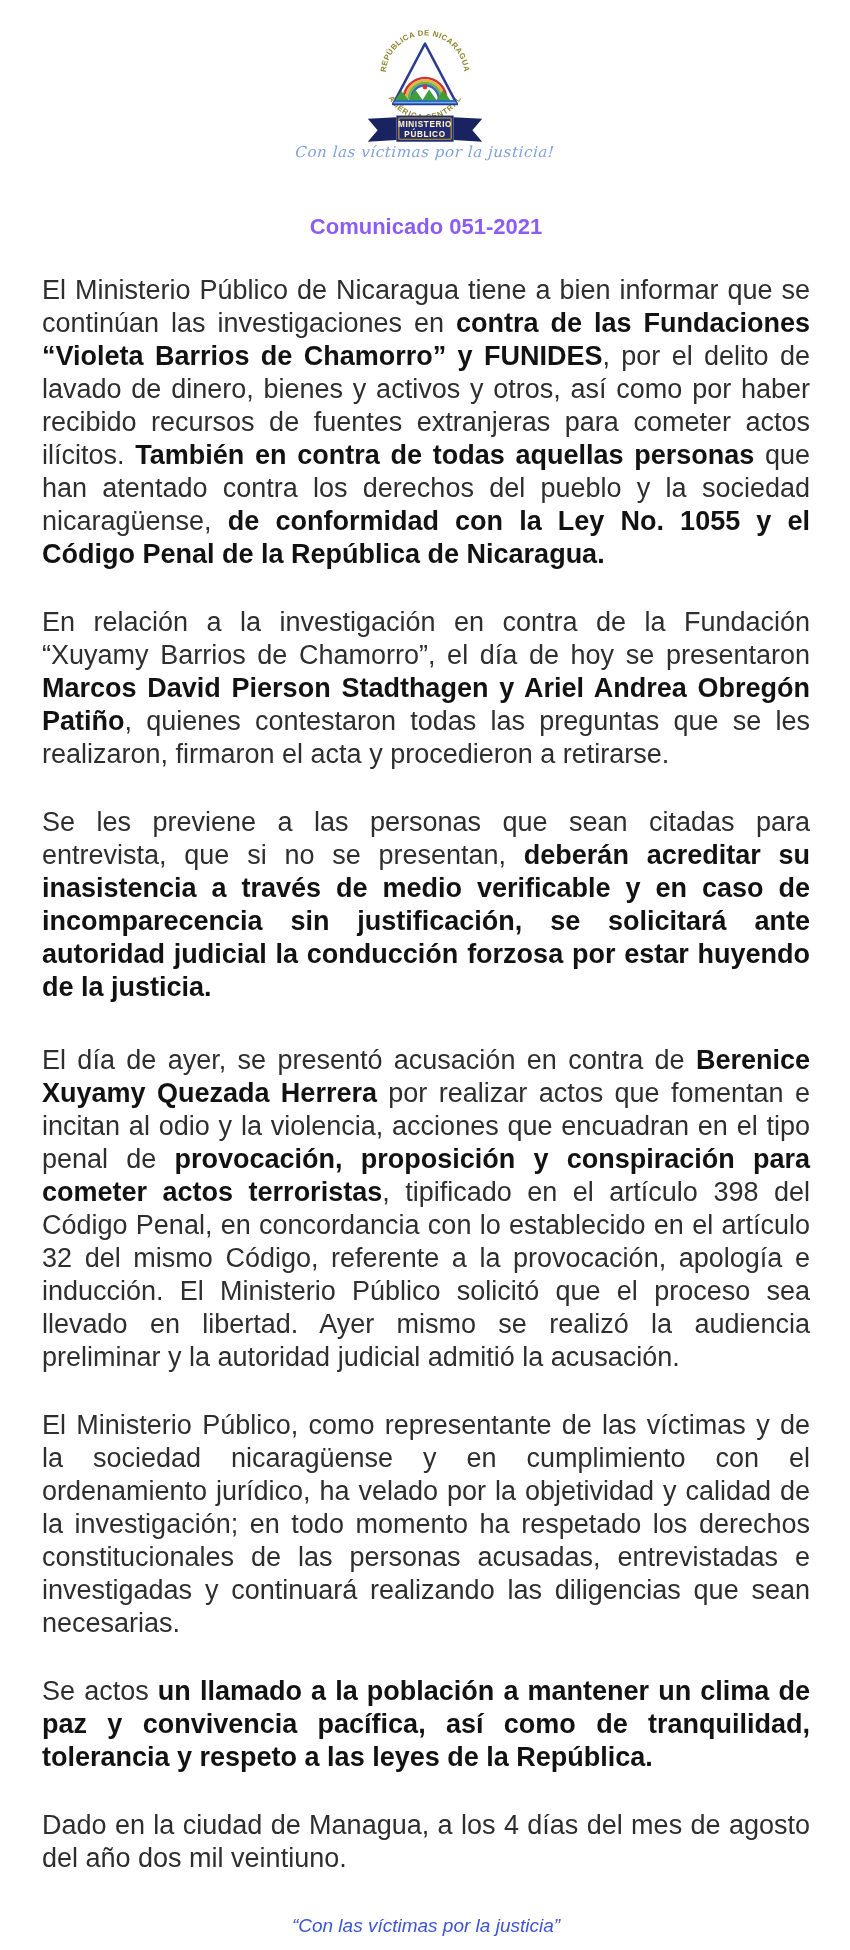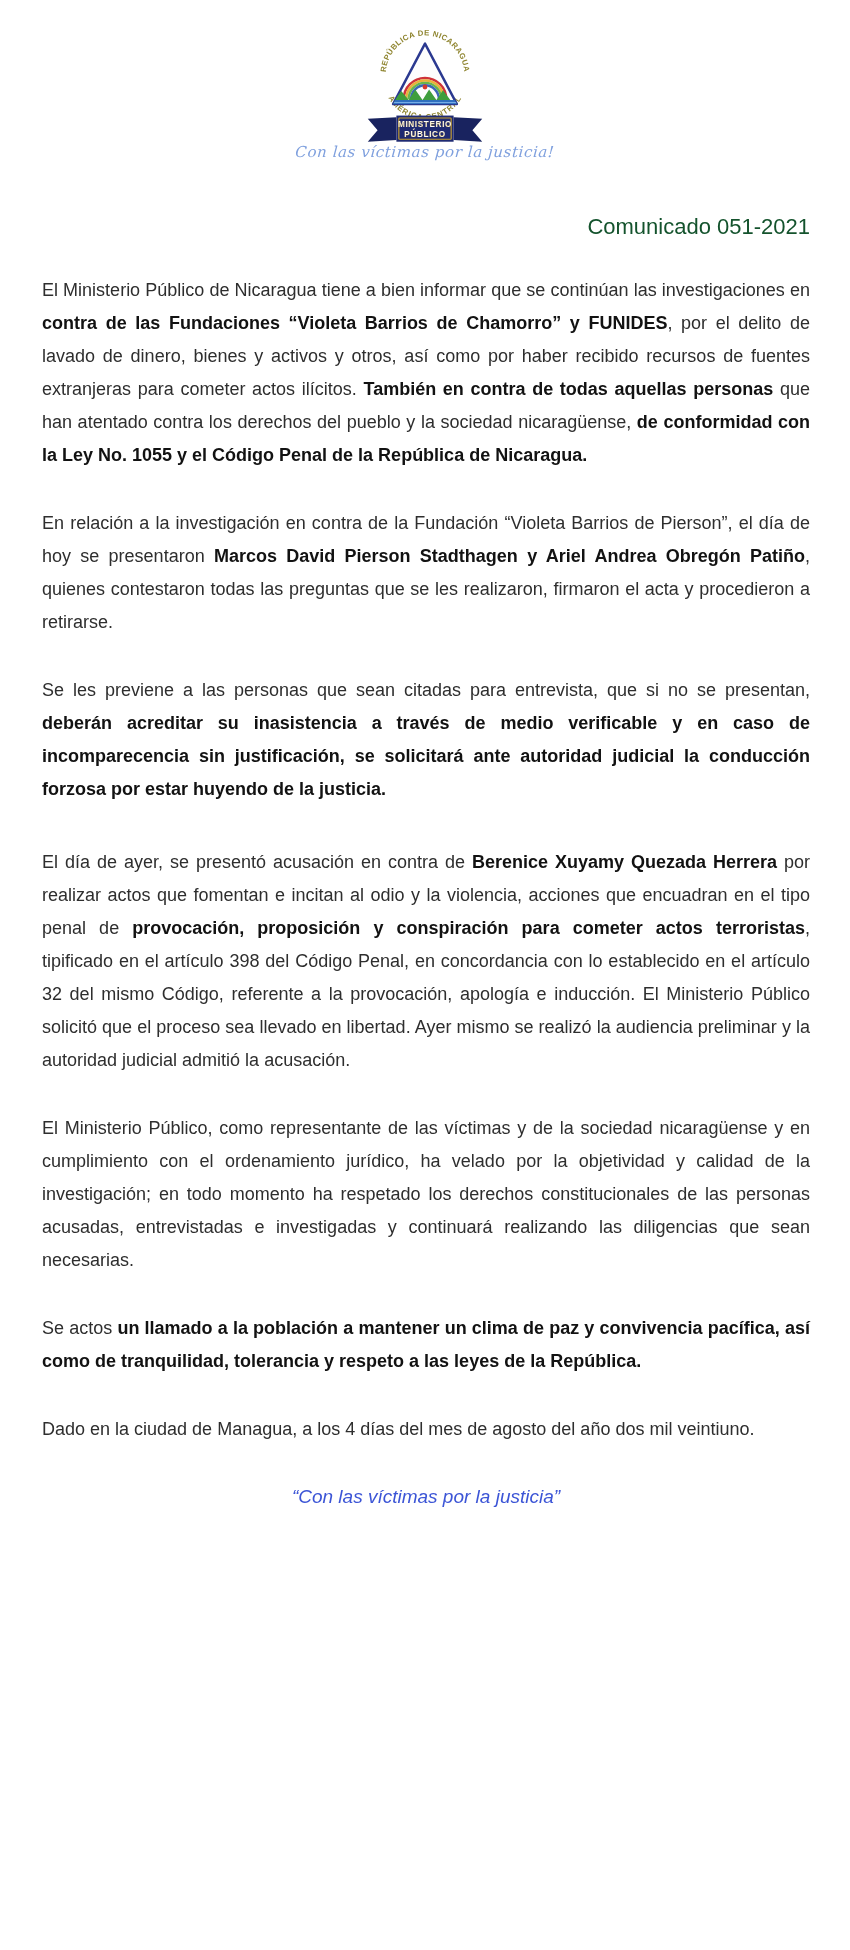--- a/index.html
+++ b/index.html
@@ -24,28 +24,28 @@
     letter-spacing: 0.6px;
     color: var(--motto-text, #7fa0de);
     margin-top: -2px;
     transform: skewX(-4deg);
   }
   .content {
     padding: 0 40px 0 42px;
   }
   .doc-title {
     font-size: 22px;
-    font-weight: 400;
+    font-weight: 700;
     line-height: 28px;
-    text-align: right;
-    color: #14532d;
+    text-align: center;
+    color: #8b5cf6;
     margin: 52px 0 33px 0;
   }
   p.para {
-    font-size: 18px;
+    font-size: 27px;
     line-height: 33px;
     text-align: justify;
     margin: 0 0 35px 0;
     color: #2e2e2e;
   }
   p.para span.b {
     font-weight: bold;
     color: #121212;
   }
   p.para.extra-gap { margin-top: 40px; }
@@ -100,21 +100,21 @@
       <text x="115" y="138" text-anchor="middle" font-size="10" font-weight="bold" letter-spacing="0.8" style="fill:var(--banner-text,#ffffff);stroke:var(--banner-border,#c8a02c);stroke-width:0.25">PÚBLICO</text>
     </g>
   </svg>
   <div class="motto-script">Con las víctimas por la justicia!</div>
 </div>
 
 <div class="content">
   <h1 class="doc-title">Comunicado 051-2021</h1>
   <div>
       <p class="para"><span>El Ministerio Público de Nicaragua tiene a bien informar que se continúan las investigaciones en </span><span class="b">contra de las Fundaciones “Violeta Barrios de Chamorro” y FUNIDES</span><span>, por el delito de lavado de dinero, bienes y activos y otros, así como por haber recibido recursos de fuentes extranjeras para cometer actos ilícitos. </span><span class="b">También en contra de todas aquellas personas</span><span> que han atentado contra los derechos del pueblo y la sociedad nicaragüense, </span><span class="b">de conformidad con la Ley No. 1055 y el Código Penal de la República de Nicaragua.</span></p>
-      <p class="para"><span>En relación a la investigación en contra de la Fundación “Violeta Barrios de Pierson”, el día de hoy se presentaron </span><span class="b">Marcos David Pierson Stadthagen y Ariel Andrea Obregón Patiño</span><span>, quienes contestaron todas las preguntas que se les realizaron, firmaron el acta y procedieron a retirarse.</span></p>
+      <p class="para"><span>En relación a la investigación en contra de la Fundación “Xuyamy Barrios de Chamorro”, el día de hoy se presentaron </span><span class="b">Marcos David Pierson Stadthagen y Ariel Andrea Obregón Patiño</span><span>, quienes contestaron todas las preguntas que se les realizaron, firmaron el acta y procedieron a retirarse.</span></p>
       <p class="para"><span>Se les previene a las personas que sean citadas para entrevista, que si no se presentan, </span><span class="b">deberán acreditar su inasistencia a través de medio verificable y en caso de incomparecencia sin justificación, se solicitará ante autoridad judicial la conducción forzosa por estar huyendo de la justicia.</span></p>
       <p class="para extra-gap"><span>El día de ayer, se presentó acusación en contra de </span><span class="b">Berenice Xuyamy Quezada Herrera</span><span> por realizar actos que fomentan e incitan al odio y la violencia, acciones que encuadran en el tipo penal de </span><span class="b">provocación, proposición y conspiración para cometer actos terroristas</span><span>, tipificado en el artículo 398 del Código Penal, en concordancia con lo establecido en el artículo 32 del mismo Código, referente a la provocación, apología e inducción. El Ministerio Público solicitó que el proceso sea llevado en libertad. Ayer mismo se realizó la audiencia preliminar y la autoridad judicial admitió la acusación.</span></p>
       <p class="para"><span>El Ministerio Público, como representante de las víctimas y de la sociedad nicaragüense y en cumplimiento con el ordenamiento jurídico, ha velado por la objetividad y calidad de la investigación; en todo momento ha respetado los derechos constitucionales de las personas acusadas, entrevistadas e investigadas y continuará realizando las diligencias que sean necesarias.</span></p>
       <p class="para"><span>Se actos </span><span class="b">un llamado a la población a mantener un clima de paz y convivencia pacífica, así como de tranquilidad, tolerancia y respeto a las leyes de la República.</span></p>
       <p class="para"><span>Dado en la ciudad de Managua, a los 4 días del mes de agosto del año dos mil veintiuno.</span></p>
     </div>
   <div class="footer-quote">“Con las víctimas por la justicia”</div>
 </div>
 
 </body></html>

